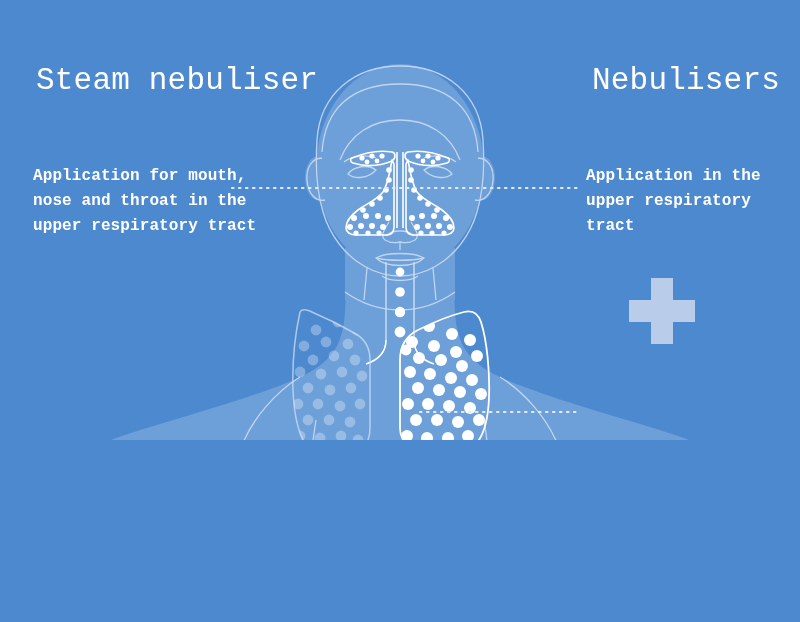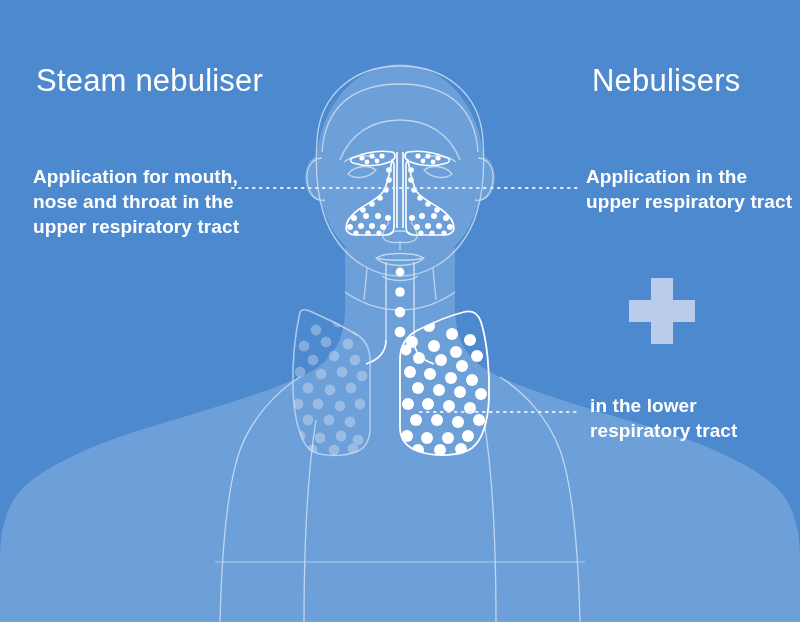--- a/index.html
+++ b/index.html
@@ -3,24 +3,24 @@
 <meta charset="utf-8">
 <style>
   html, body {
     margin: 0;
     padding: 0;
     background: #4d89ce;
   }
   #stage {
     position: relative;
     width: 800px;
-    height: 622px;
+    height: 440px;
     background: #4d89ce;
     overflow: hidden;
-    font-family: Liberation Sans, sans-serif;
+    font-family: Liberation Mono, monospace;
     -webkit-font-smoothing: antialiased;
   }
   #figure-svg {
     position: absolute;
     left: 0;
     top: 0;
     width: 800px;
     height: 622px;
   }
   .title {
@@ -30,21 +30,21 @@
     font-weight: 300;
     letter-spacing: 0.2px;
     white-space: nowrap;
   }
   .title-left  { left: 36px; top: 63px; }
   .title-right { left: 592px; top: 63px; }
 
   .body-text {
     position: absolute;
     color: #ffffff;
-    font-size: 19px;
+    font-size: 16px;
     font-weight: 600;
     line-height: 25px;
     letter-spacing: 0.1px;
   }
   .text-left        { left: 33px;  top: 164px; width: 235px; }
   .text-right-upper { left: 586px; top: 164px; width: 210px; }
   .text-right-lower { left: 590px; top: 393px; width: 205px; }
 </style>
 </head>
 <body>
@@ -337,15 +337,14 @@
   </svg>
 
   <div class="title title-left">Steam nebuliser</div>
 
   <div class="title title-right">Nebulisers</div>
 
   <div class="body-text text-left">Application for mouth, nose and throat in the upper respiratory tract</div>
 
   <div class="body-text text-right-upper">Application in the upper respiratory tract</div>
 
-  <div class="body-text text-right-lower">in the lower respiratory tract</div>
 
 </div>
 
 </body></html>

